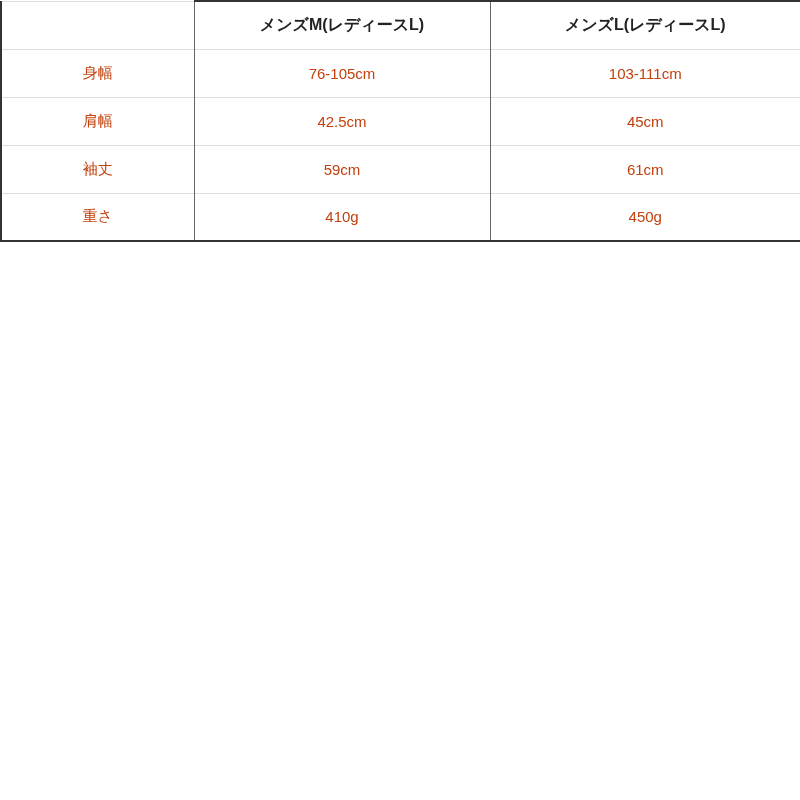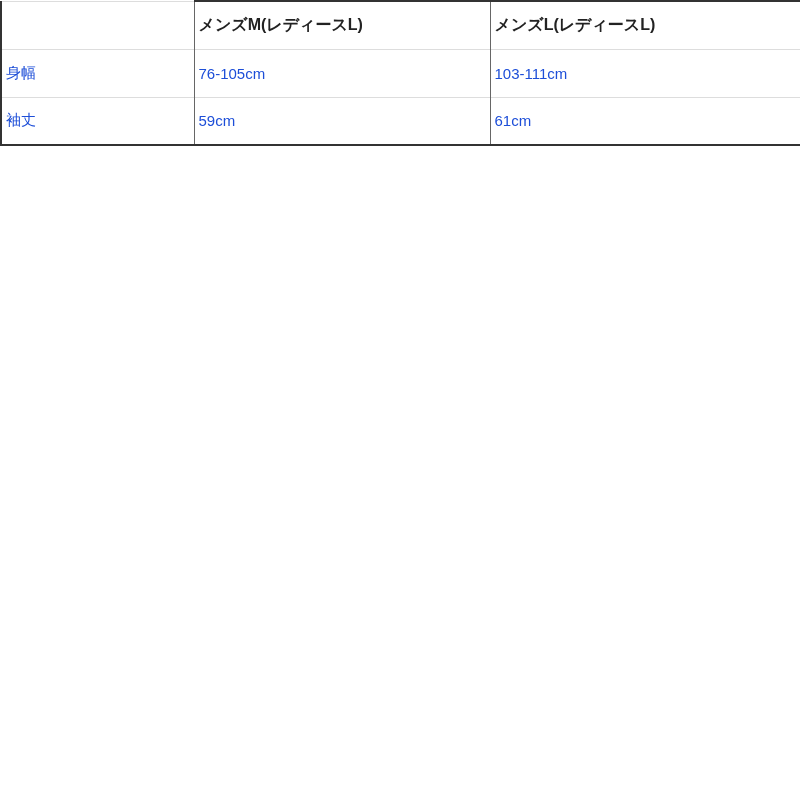--- a/index.html
+++ b/index.html
@@ -24,21 +24,21 @@
     table-layout: fixed;
     width: 800px;
   }
   table.size-chart col.c-label { width: 193px; }
   table.size-chart col.c-m     { width: 296px; }
   table.size-chart col.c-l     { width: 311px; }
 
   table.size-chart th,
   table.size-chart td {
     height: 48px;
-    text-align: left;
+    text-align: center;
     vertical-align: middle;
     padding: 0 4px;
     border-top: 1px solid #dddddd;   
     border-left: 1px solid #666666;  
     background: #ffffff;
     overflow: hidden;
     white-space: nowrap;
   }
   
   table.size-chart tr > th:first-child,
@@ -50,21 +50,21 @@
   table.size-chart tbody tr:last-child td { border-bottom: 2px solid #333333; }
 
   table.size-chart thead th {
     font-size: 16px;
     font-weight: bold;
     color: #222222;
   }
   table.size-chart td {
     font-size: 15px;
     font-weight: normal;
-    color: #1d4ed8;
+    color: #c2410c;
   }
   td.row-label { color: #333333; }
 </style>
 </head>
 <body>
 
 <div class="page">
   <table class="size-chart">
     <colgroup>
       <col class="c-label">
@@ -78,19 +78,29 @@
         <th>メンズL(レディースL)</th>
       </tr>
     </thead>
     <tbody>
       <tr>
         <td class="row-label">身幅</td>
         <td>76-105cm</td>
         <td>103-111cm</td>
       </tr>
       <tr>
+        <td class="row-label">肩幅</td>
+        <td>42.5cm</td>
+        <td>45cm</td>
+      </tr>
+      <tr>
         <td class="row-label">袖丈</td>
         <td>59cm</td>
         <td>61cm</td>
+      </tr>
+      <tr>
+        <td class="row-label">重さ</td>
+        <td>410g</td>
+        <td>450g</td>
       </tr>
     </tbody>
   </table>
 </div>
 
 </body></html>

